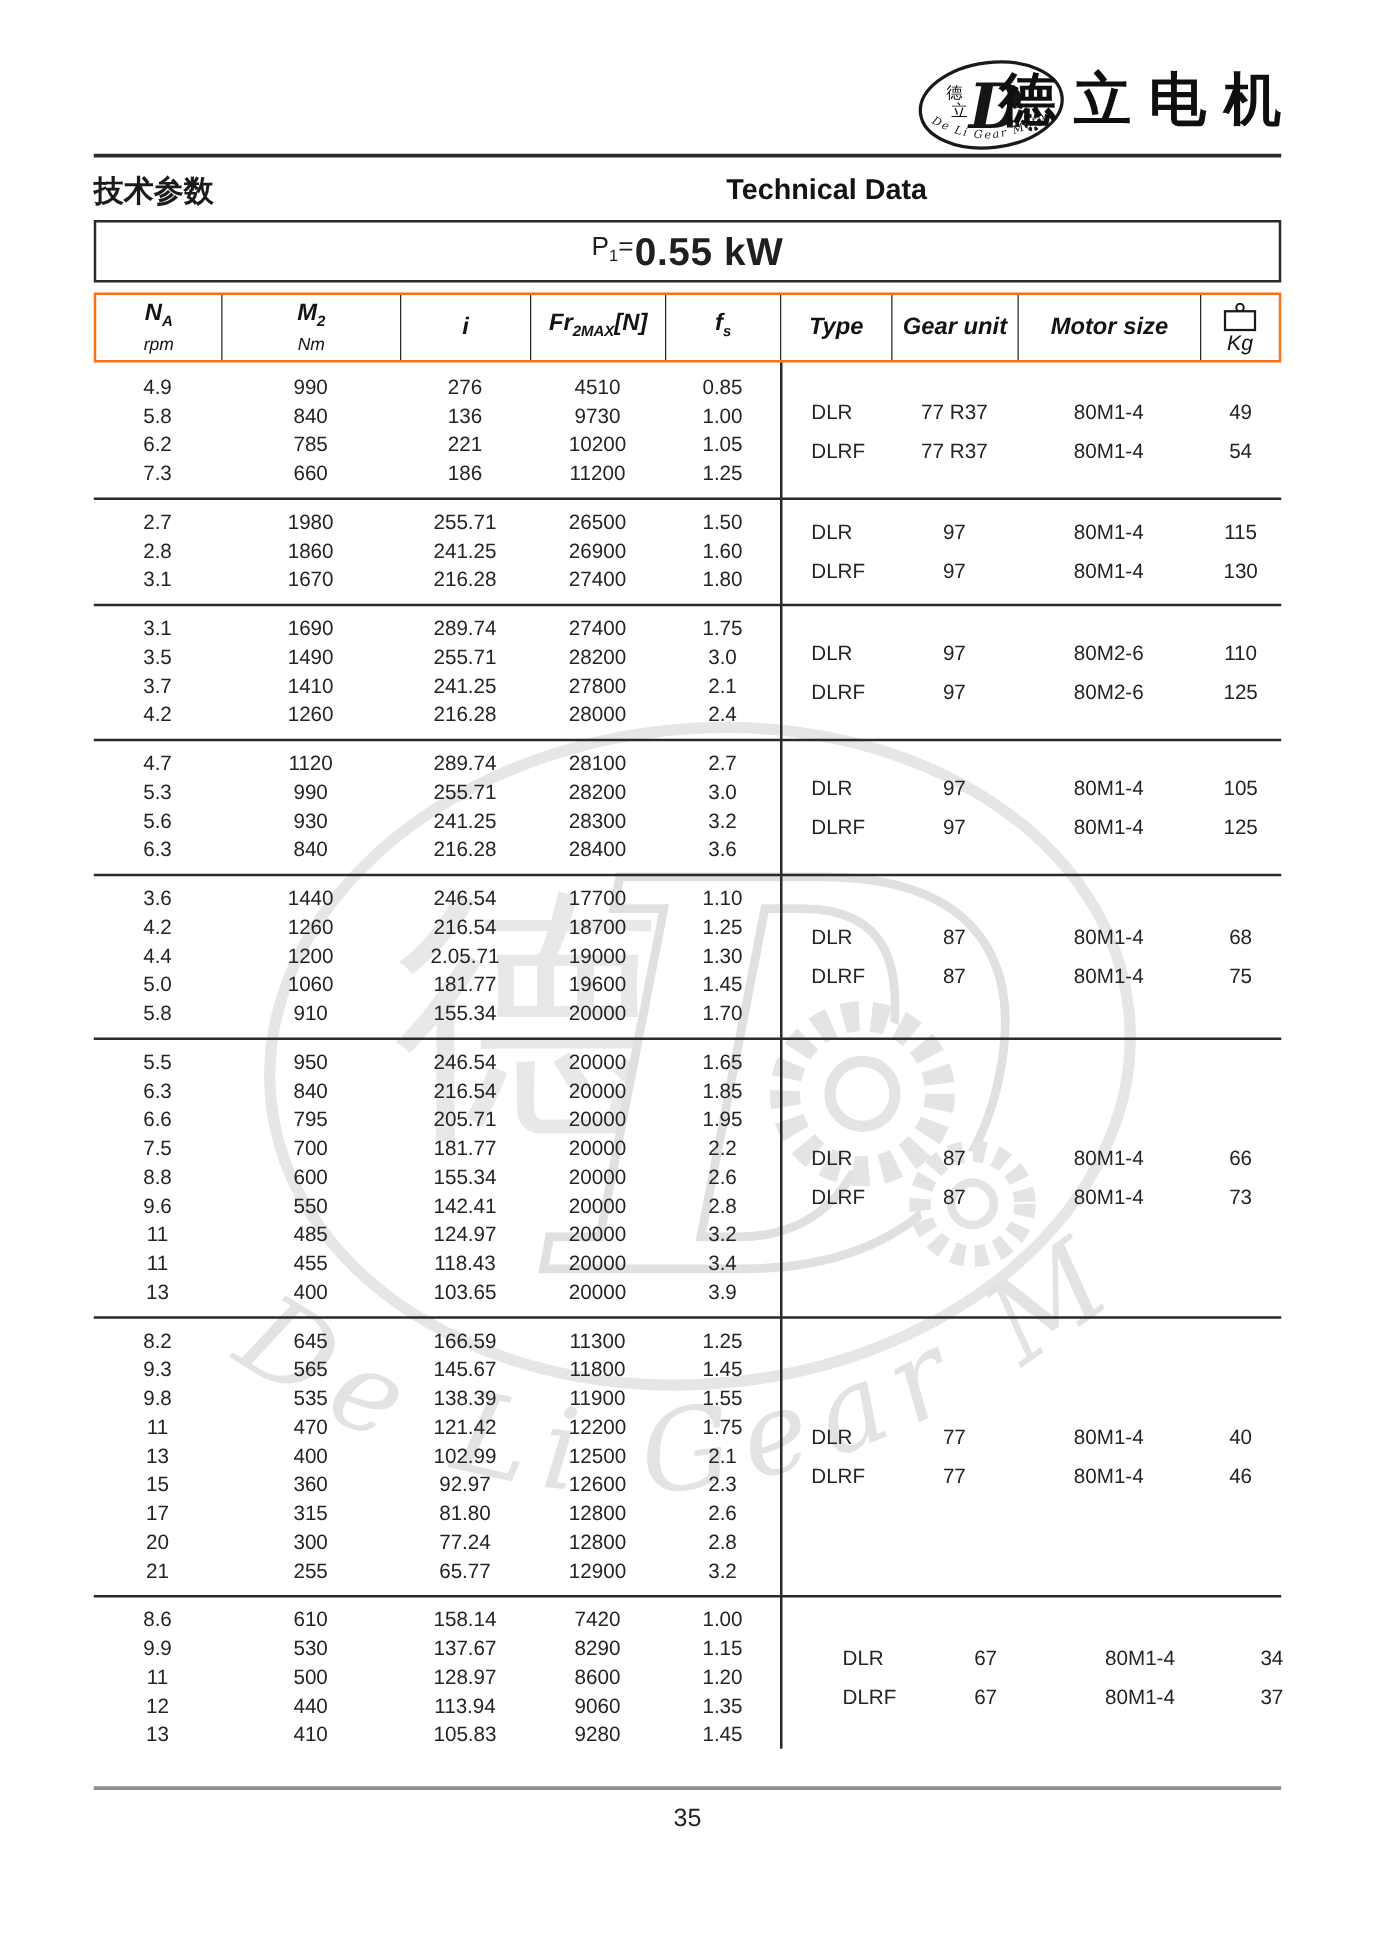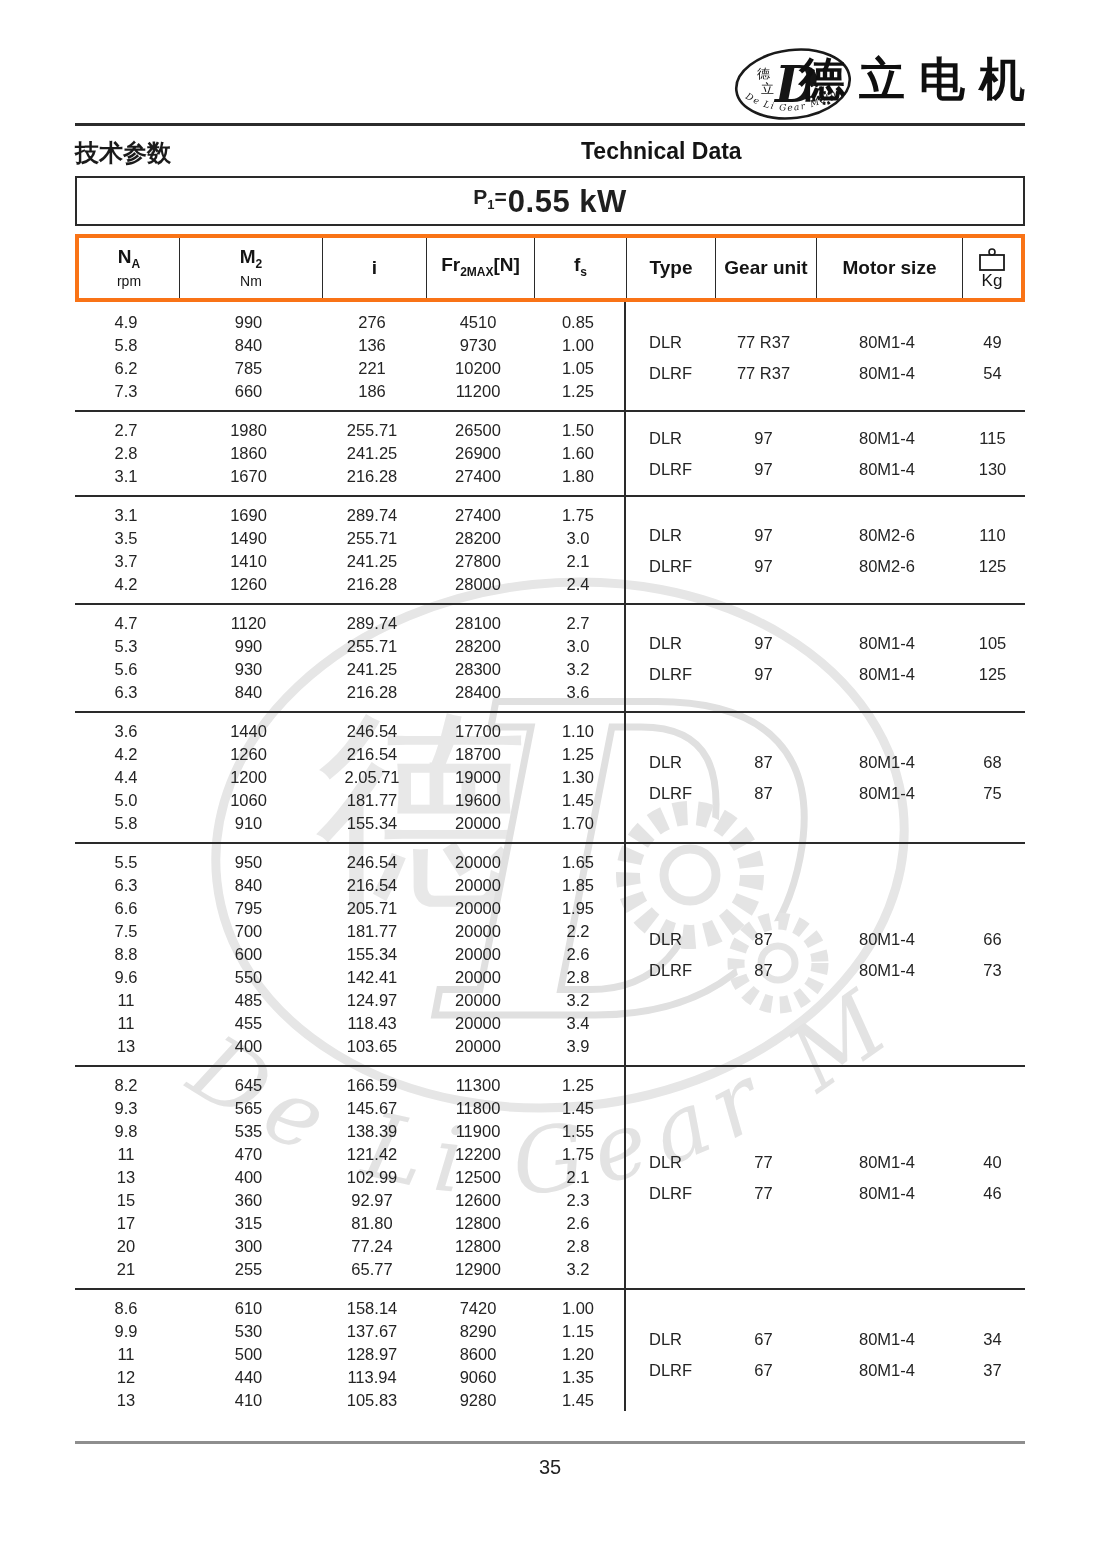--- a/index.html
+++ b/index.html
@@ -17,36 +17,36 @@
   .logo-svg { position:absolute; left:656px; top:0; width:124px; height:80px; }
   .brand-cn { position:absolute; right:-14px; top:8px; font-family:"DejaVu Serif", serif; font-weight:700; font-size:46px; letter-spacing:14px; line-height:1.1; color:#0f0f0f; }
 
   .top-rule { height:3px; background:#2b2b2b; margin-top:3px; }
 
   .title-row { position:relative; height:50px; }
   .title-cn { position:absolute; left:0; top:11px; font-size:24px; font-weight:600; color:#1a1a1a; }
   .title-en { position:absolute; left:506px; top:12px; font-size:23px; font-weight:700; color:#141414; }
 
   .power-box { height:50px; border:2px solid #2a2a2a; display:flex; align-items:flex-end; justify-content:center; padding-bottom:8px; gap:1px; background:transparent; }
-  .p-label { font-weight:700; font-size:21px; line-height:22px; }
+  .p-label { font-weight:400; font-size:21px; line-height:22px; }
   .p-label sub { font-size:13px; }
   .p-value { font-weight:700; font-size:31px; line-height:28px; letter-spacing:0.5px; }
 
-  .thead { margin-top:8px; border:4px solid #f97316; height:68px; display:grid; grid-template-columns:100px 143px 104px 108px 92px 89px 101px 146px auto; background:transparent; }
+  .thead { margin-top:8px; border:2px solid #f97316; height:56px; display:grid; grid-template-columns:100px 143px 104px 108px 92px 89px 101px 146px auto; background:transparent;font-style:italic; }
   .th { display:flex; flex-direction:column; align-items:center; justify-content:center; border-left:1.5px solid #2a2a2a; font-weight:700; color:#141414; gap:1px; }
   .th:first-child { border-left:none; }
   .th .main { font-size:19px; line-height:20px; }
   .th .main sub { font-size:12px; }
   .th .unit { font-size:14px; font-weight:400; line-height:15px; }
   .kg-icon { display:block; }
 
   .tbody { position:relative; padding:2px 0 16px; }
   .vline { position:absolute; left:549px; top:0; height:calc(100% - 24px); width:2px; background:#2a2a2a; }
   .block { display:flex; border-bottom:2px solid #2a2a2a; padding:7px 0; }
-  .block:last-child { border-bottom:none; }
+  .block:last-child { border-bottom:none;gap:25px; }
   .bleft { width:549px; display:grid; grid-template-columns:102px 143px 104px 108px 92px; }
   .dcell { font-size:16.5px; line-height:23px; text-align:center; color:#242424; }
   .bright { width:401px; display:grid; grid-template-columns:89px 101px 146px 65px; align-content:center; row-gap:7px; }
   .icell { font-size:16.5px; line-height:24px; text-align:center; color:#242424; }
   .icell.type { text-align:left; padding-left:25px; }
 
   .footer-rule { height:3px; background:#8e8e8e; margin-top:6px; }
   .page-num { text-align:center; font-size:20px; color:#242424; margin-top:12px; }
 </style>
 </head>

